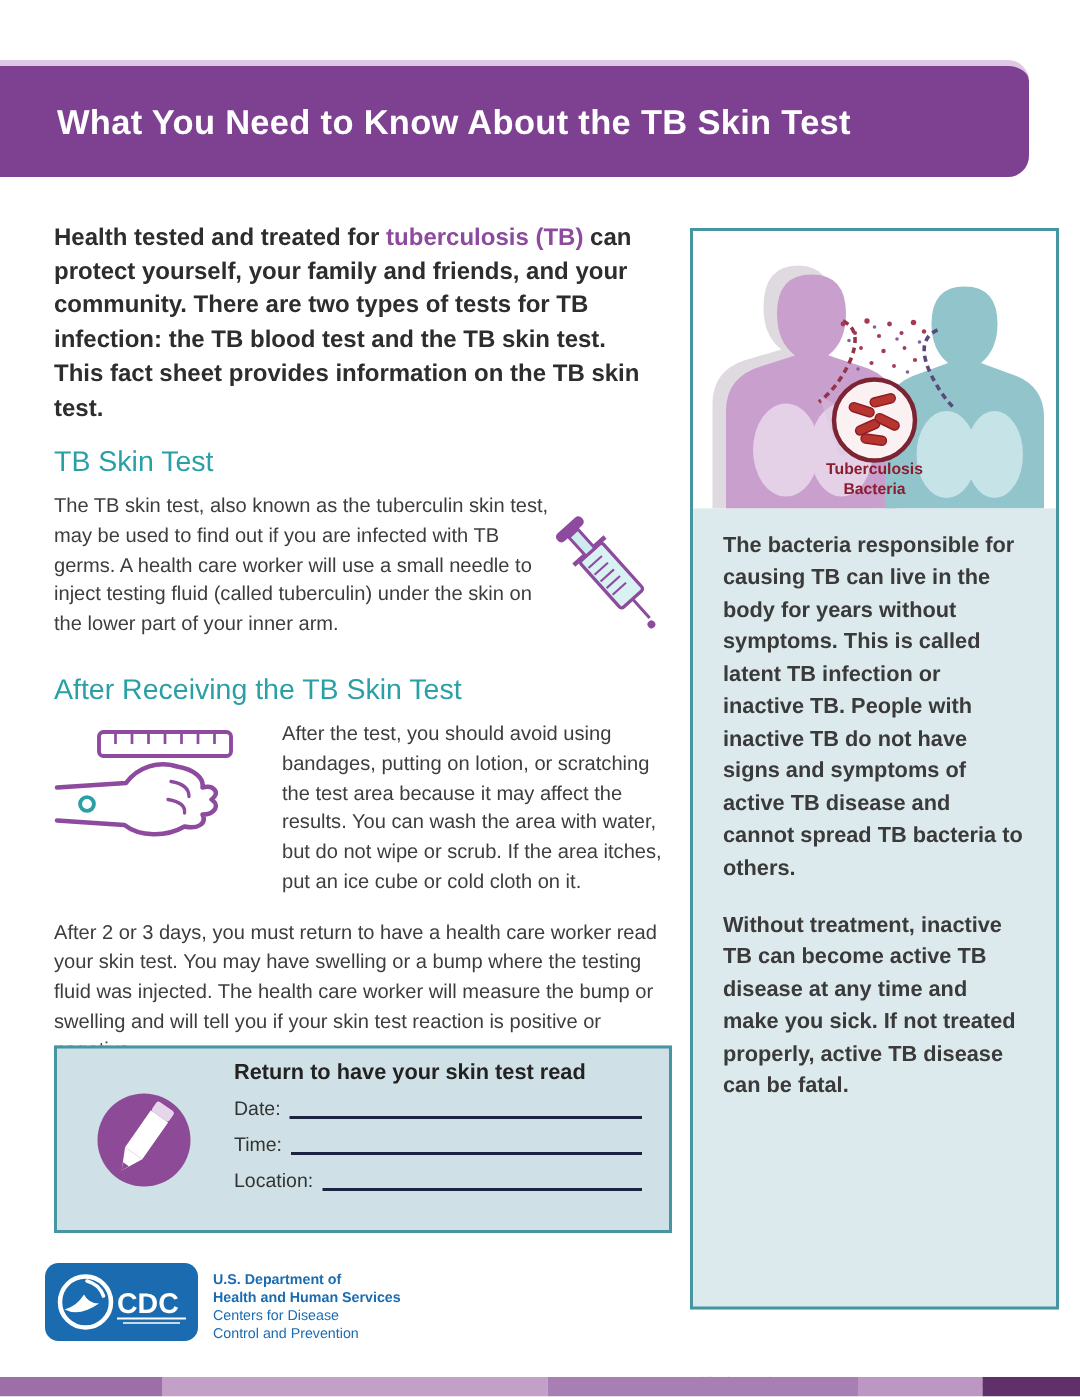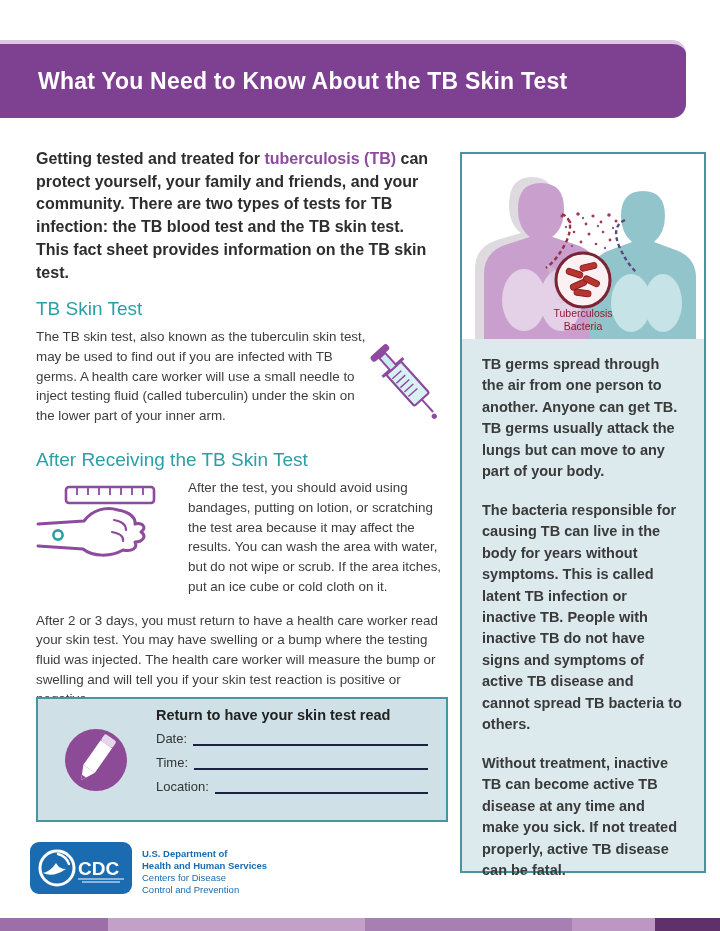--- a/index.html
+++ b/index.html
@@ -57,21 +57,21 @@
   .field-label{font-size:13px;color:#333;margin-right:6px;white-space:nowrap;}
   .field-line{flex:1;border-bottom:2px solid #1c2340;height:13px;}
   
   .sidebar{
     position:absolute;left:460px;top:152px;width:246px;height:721px;
     border:2px solid #4596a0;box-sizing:border-box;background:#dce9ed;
   }
   .sidebar-illus{position:relative;width:242px;height:185px;background:#ffffff;}
   .illus-label{
     position:absolute;left:0;width:242px;text-align:center;
-    font-size:10.5px;font-weight:normal;color:#8c1d2e;line-height:1.15;
+    font-size:10.5px;font-weight:bold;color:#8c1d2e;line-height:1.15;
   }
   .illus-label.l1{top:153px;}
   .illus-label.l2{top:166px;}
   .sidebar-text{padding:15px 20px 0 20px;}
   .sidebar-text p{
     font-size:14.5px;font-weight:bold;color:#3a3a3a;line-height:1.48;
     margin:0 0 17px 0;
   }
   
   .cdc-logo{position:absolute;left:30px;top:842px;width:102px;height:36px;}
@@ -99,21 +99,21 @@
 </style>
 </head>
 <body>
 
 <div class="header-band">
   <h1>What You Need to Know About the TB Skin Test</h1>
 </div>
 
 <div class="left-col">
 
-  <p class="intro"><span>Getting tested and treated for </span><span class="link">tuberculosis (TB)</span><span> can protect yourself, your family and friends, and your community. There are two types of tests for TB infection: the TB blood test and the TB skin test. This fact sheet provides information on the TB skin test.</span></p>
+  <p class="intro"><span>Health tested and treated for </span><span class="link">tuberculosis (TB)</span><span> can protect yourself, your family and friends, and your community. There are two types of tests for TB infection: the TB blood test and the TB skin test. This fact sheet provides information on the TB skin test.</span></p>
 
   <h2 class="teal">TB Skin Test</h2>
 
   <div class="skin-test-row">
     <p class="body-text">The TB skin test, also known as the tuberculin skin test, may be used to find out if you are infected with TB germs. A health care worker will use a small needle to inject testing fluid (called tuberculin) under the skin on the lower part of your inner arm.</p>
     <div class="syringe-wrap">
       <svg width="82" height="96" viewBox="0 0 82 96">
         <g transform="rotate(-42 41 48)">
           <line x1="41" y1="70" x2="41" y2="87" stroke="#8d4a9e" stroke-width="2"></line>
           <circle cx="39" cy="91" r="2.6" fill="#8d4a9e"></circle>
@@ -236,21 +236,20 @@
         <rect x="118" y="110" width="17" height="6" rx="3" transform="rotate(-14 126 113)"></rect>
         <rect x="108" y="128" width="17" height="6" rx="3" transform="rotate(-24 116 131)"></rect>
         <rect x="121" y="124" width="17" height="6" rx="3" transform="rotate(26 129 127)"></rect>
         <rect x="112" y="136" width="17" height="6" rx="3" transform="rotate(8 120 139)"></rect>
       </g>
     </svg>
     <div class="illus-label l1">Tuberculosis</div>
     <div class="illus-label l2">Bacteria</div>
   </div>
   <div class="sidebar-text">
-    <p>TB germs spread through the air from one person to another.  Anyone can get TB. TB germs usually attack the lungs but can move to any part of your body.</p>
     <p>The bacteria responsible for causing TB can live in the body for years without symptoms. This is called latent TB infection or inactive TB. People with inactive TB do not have signs and symptoms of active TB disease and cannot spread TB bacteria to others.</p>
     <p>Without treatment, inactive TB can become active TB disease at any time and make you sick. If not treated properly, active TB disease can be fatal.</p>
   </div>
 </div>
 
 <div class="cdc-logo">
   <svg width="102" height="52" viewBox="0 0 102 52">
     <rect x="0" y="0" width="102" height="52" rx="9" fill="#1a6bb0"></rect>
     <circle cx="27" cy="26" r="17" fill="none" stroke="#ffffff" stroke-width="3"></circle>
     <path d="M13,31 Q23,36 36,27 Q29,27 26,21 Q21,29 13,31 Z" fill="#ffffff"></path>

